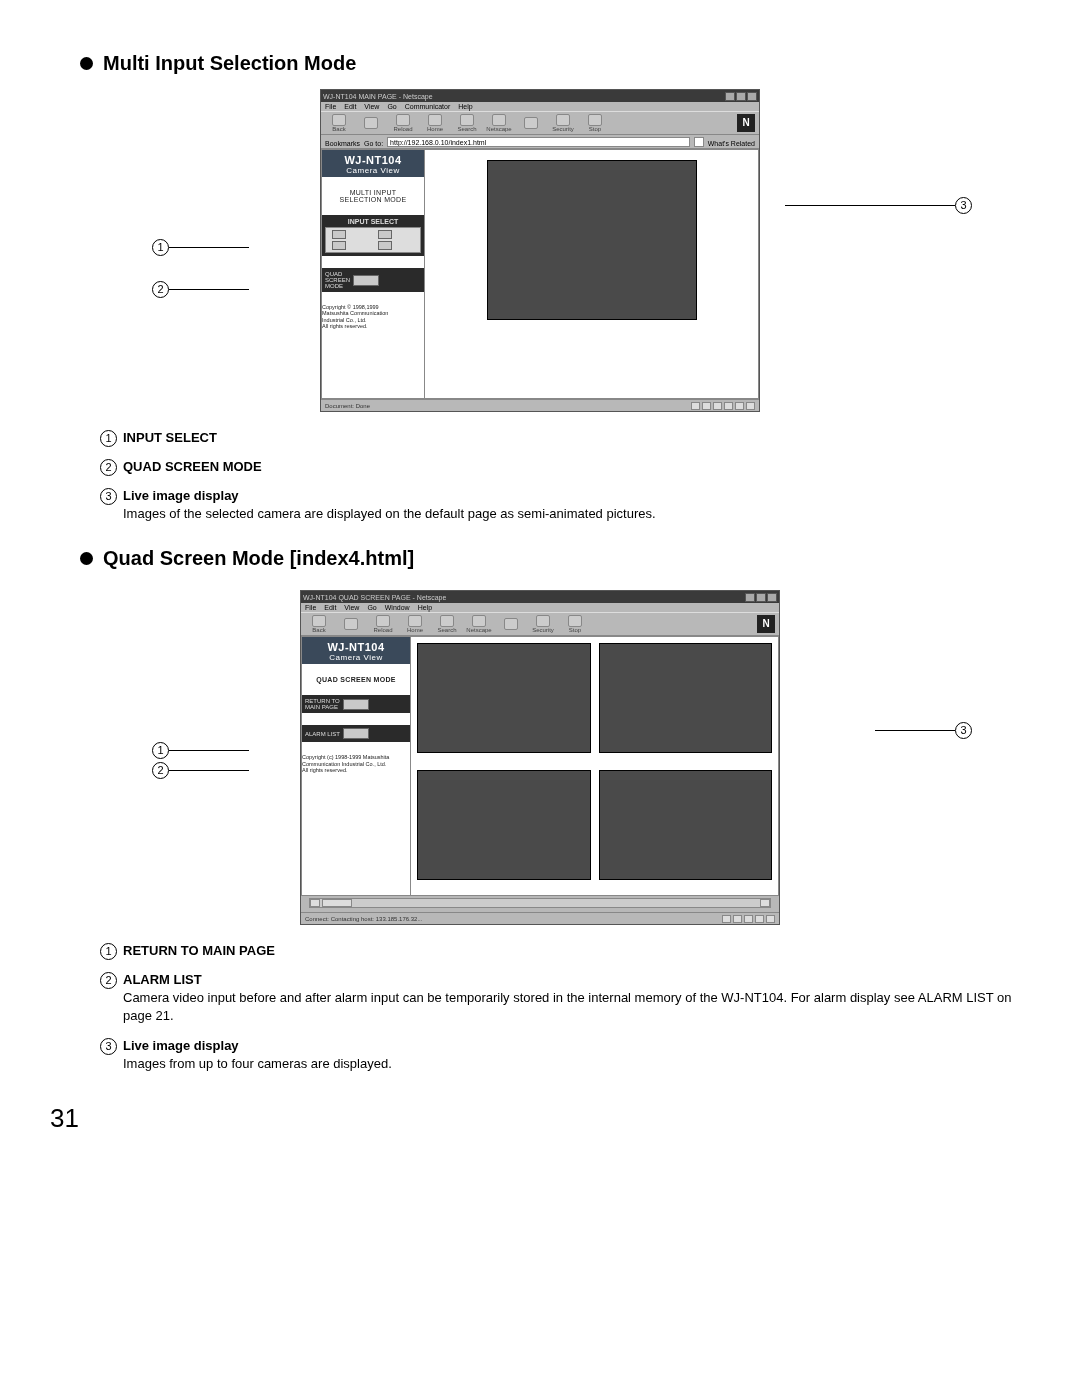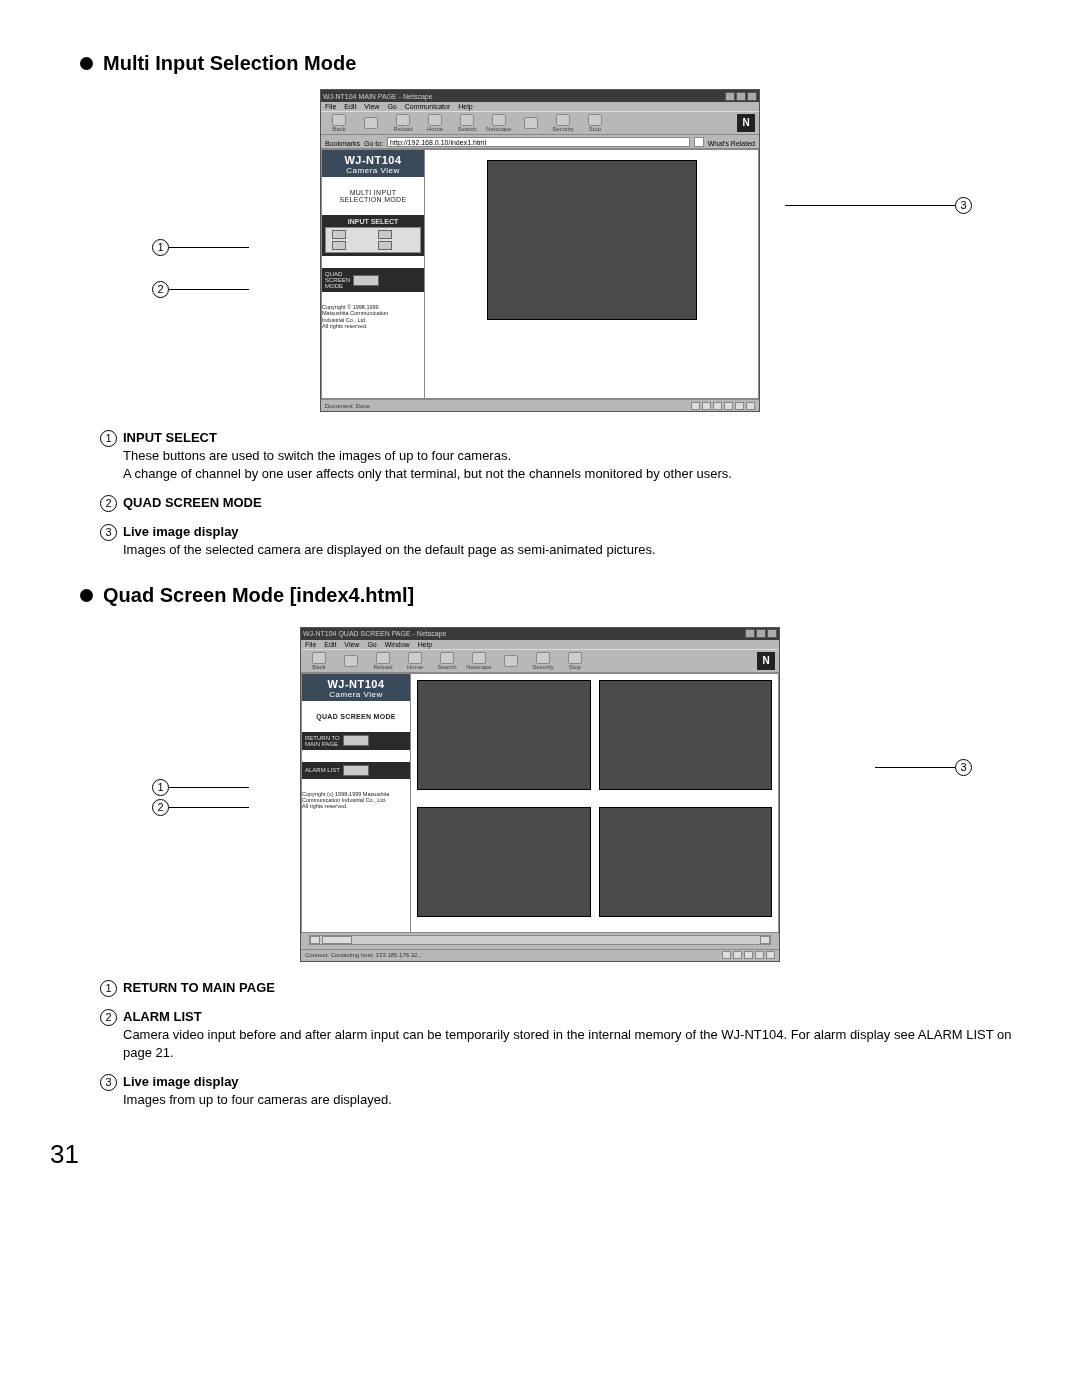--- a/index.html
+++ b/index.html
@@ -319,22 +319,20 @@
     </div>
   </div>
 </div>
 
 <div class="desc-block">
   <div class="desc-item">
     <div class="desc-head">
         <span class="cnum">1</span>
       <span class="desc-title">INPUT SELECT</span>
       </div>
-    <div class="desc-text" style="white-space:pre-line">These buttons are used to switch the images of up to four cameras.
-A change of channel by one user affects only that terminal, but not the channels monitored by other users.</div>
   </div>
   <div class="desc-item">
     <div class="desc-head">
         <span class="cnum">2</span>
       <span class="desc-title">QUAD SCREEN MODE</span>
       </div>
   </div>
   <div class="desc-item">
     <div class="desc-head">
         <span class="cnum">3</span>

